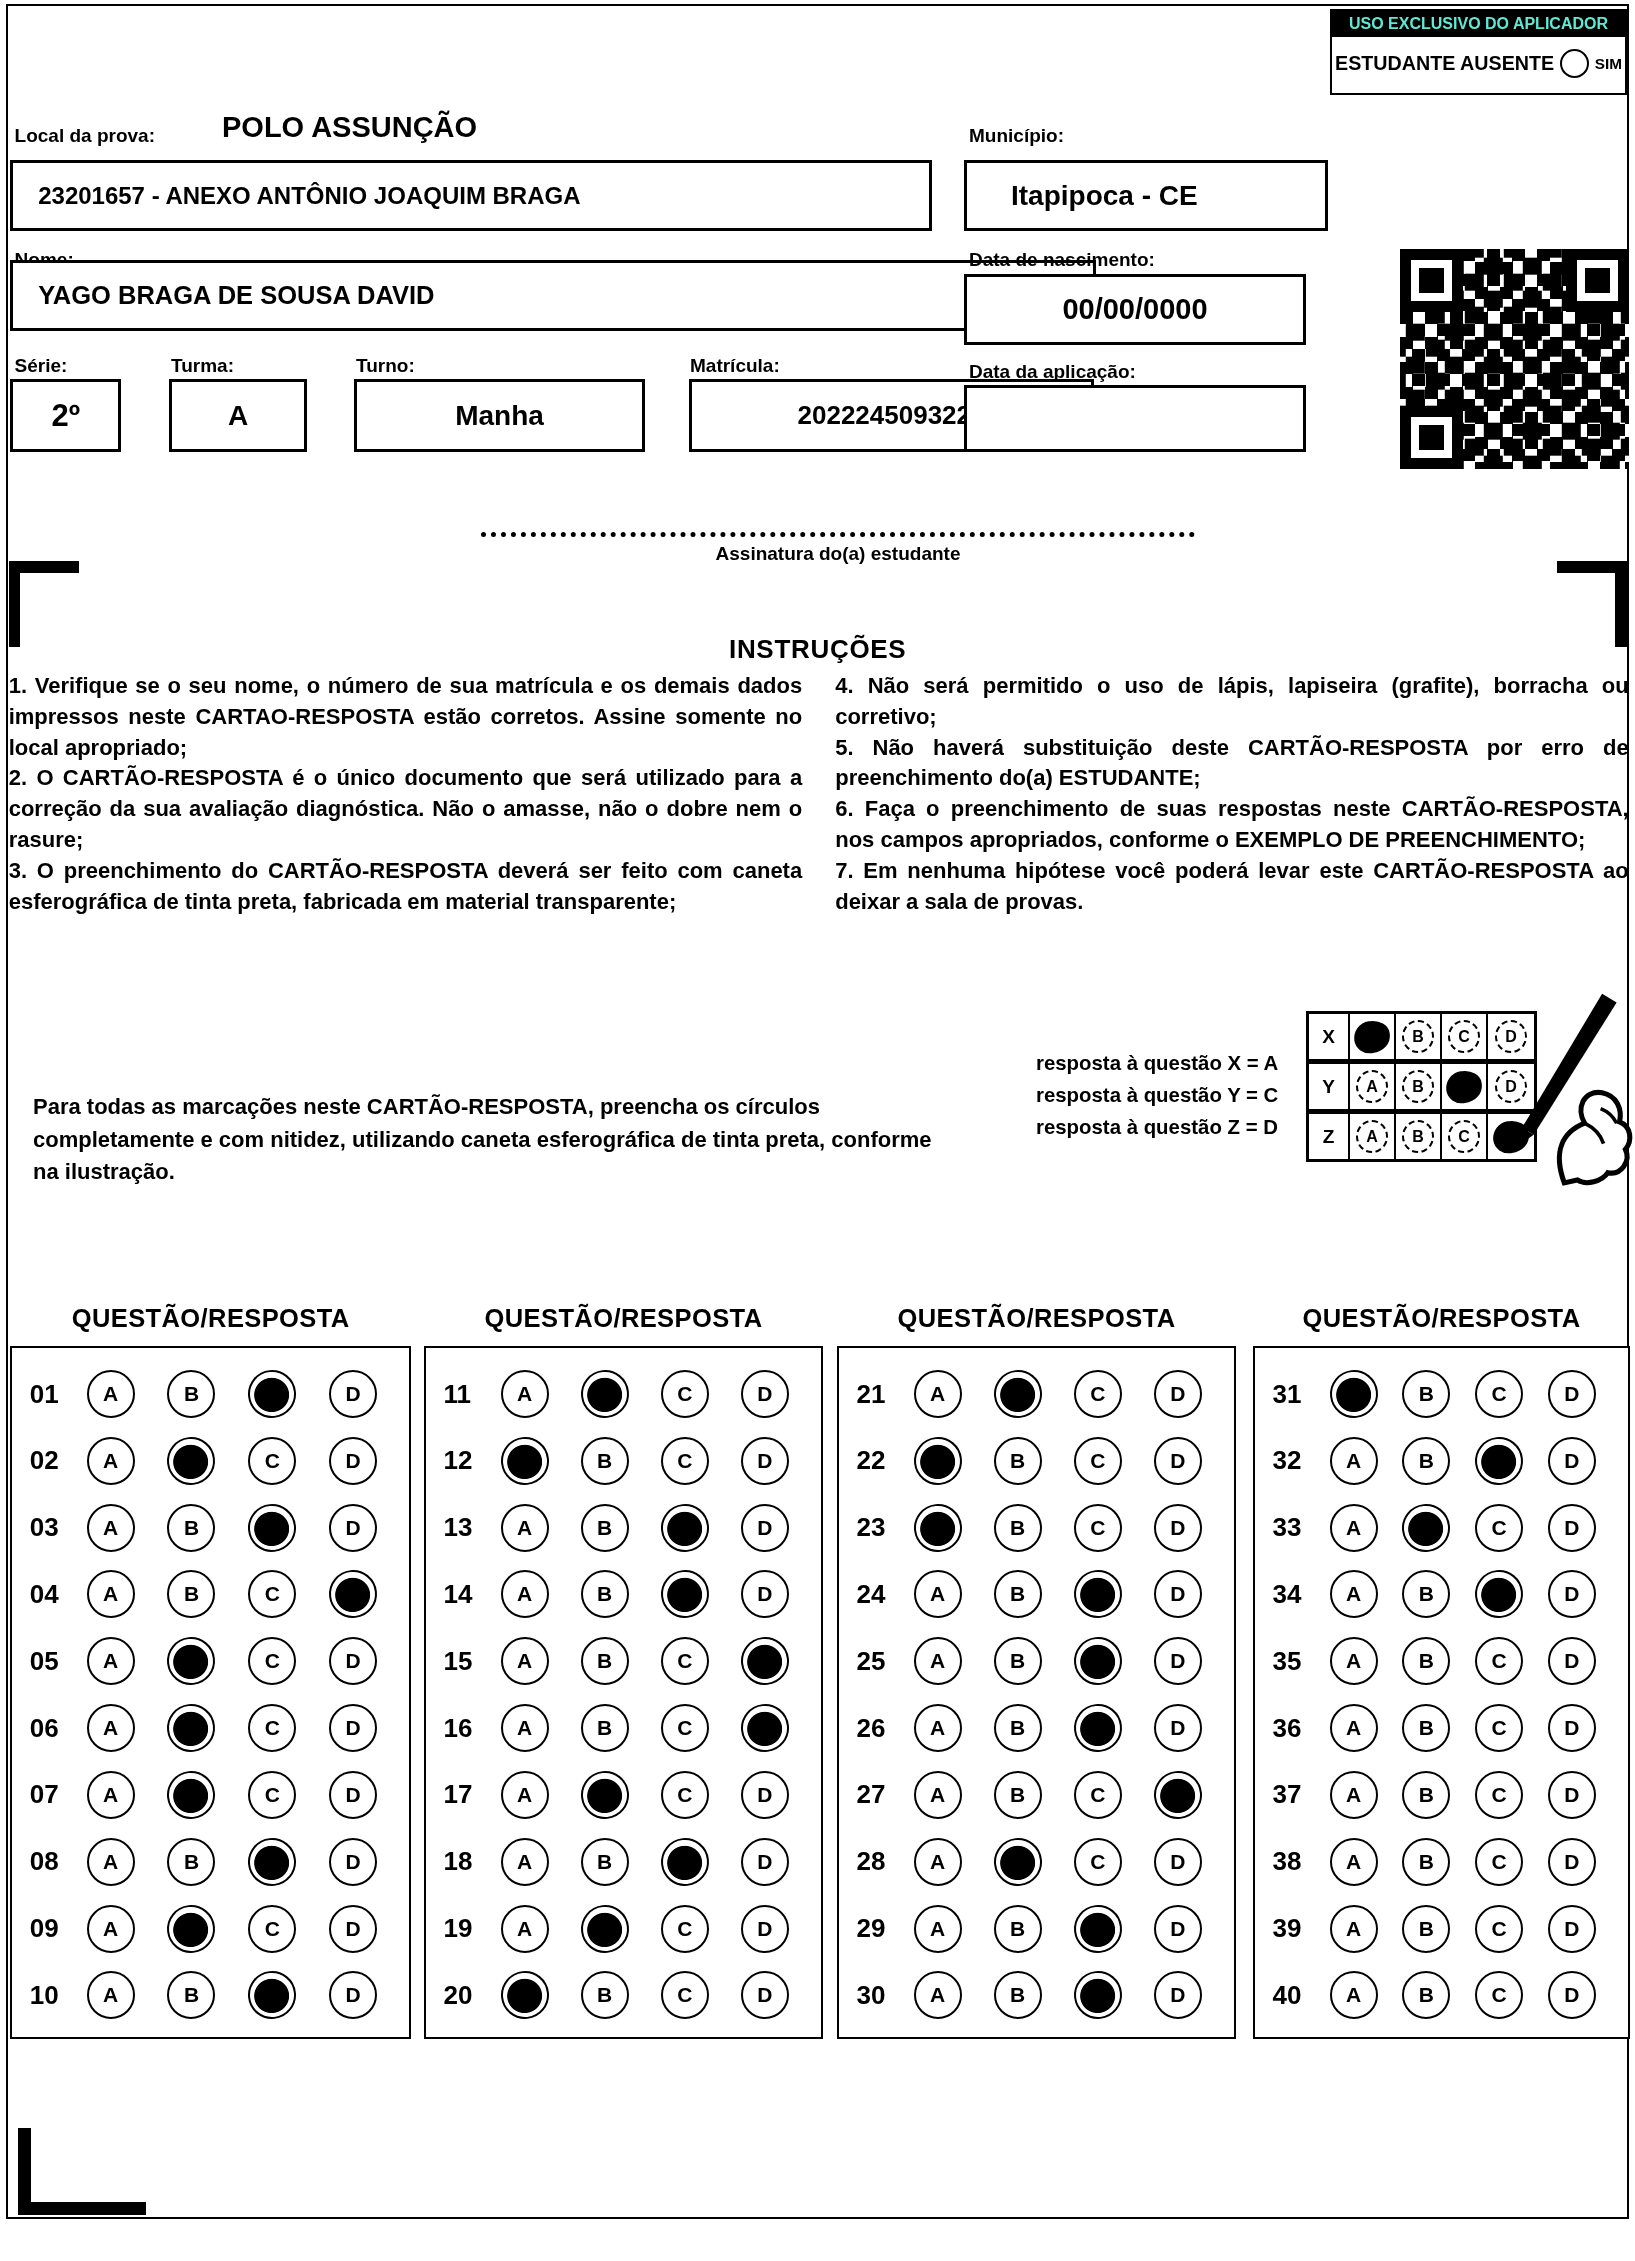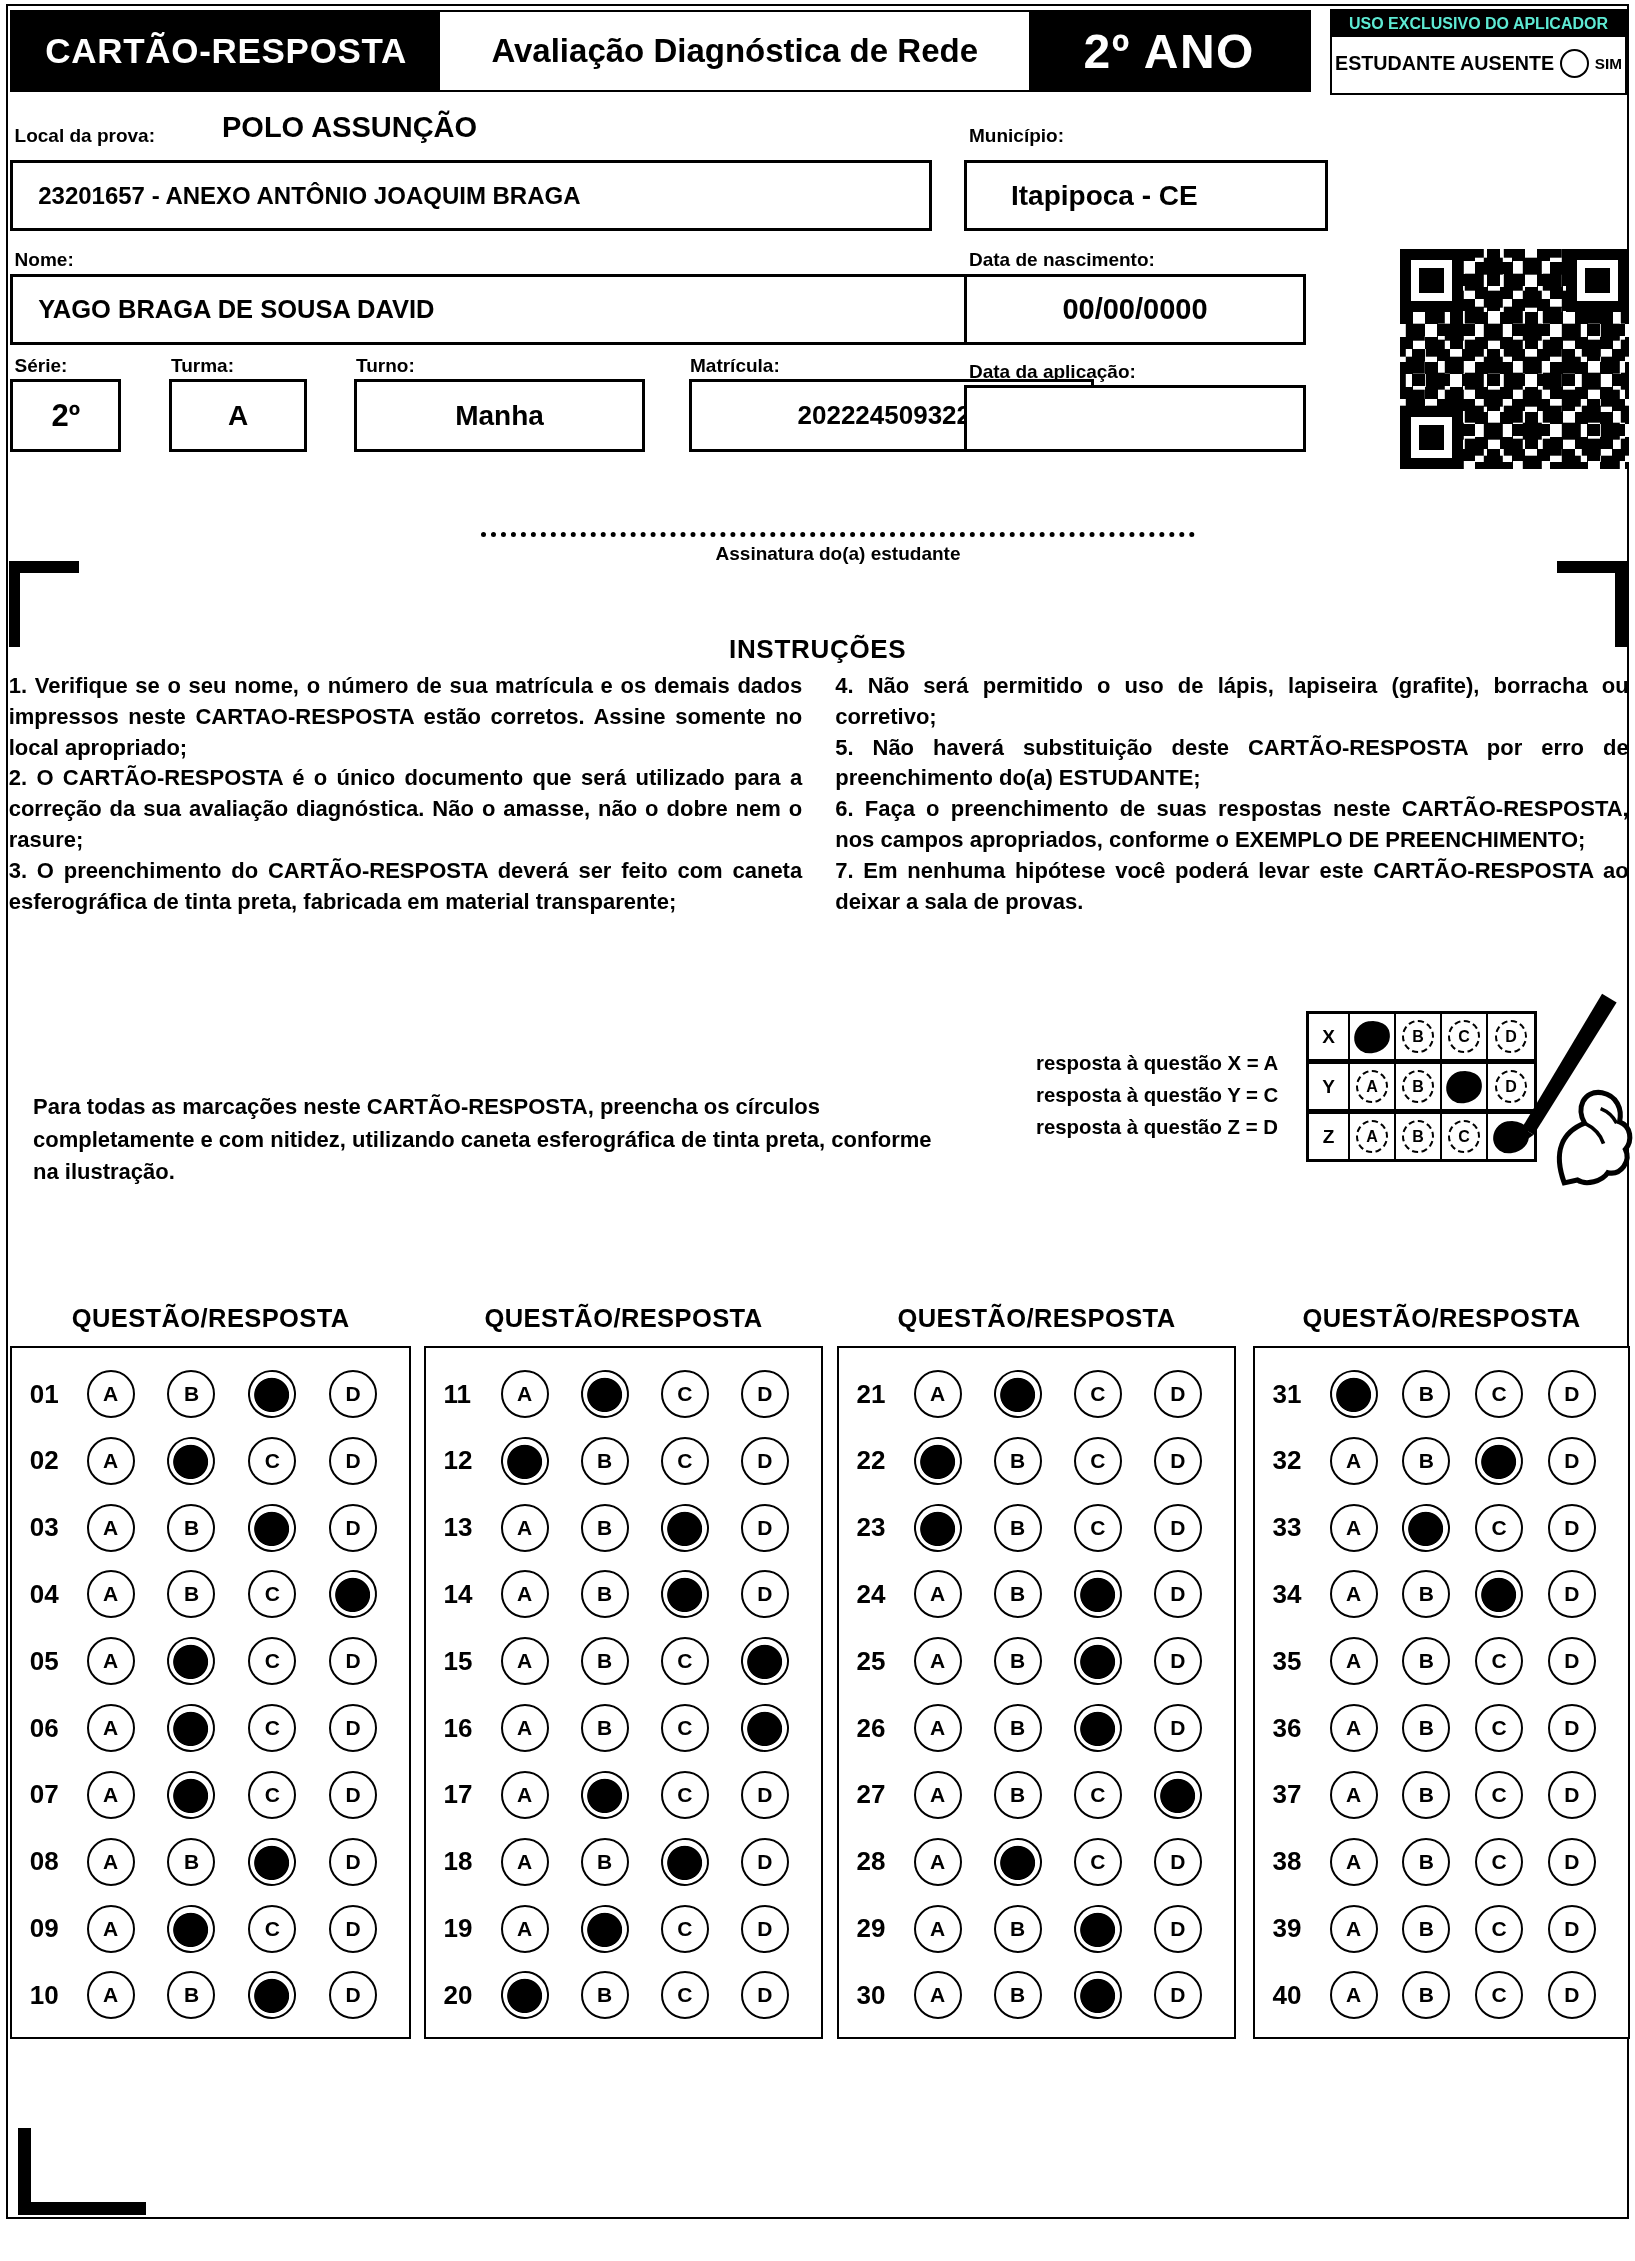--- a/index.html
+++ b/index.html
@@ -79,41 +79,36 @@
   .bubble.filled { color:transparent;
             background:radial-gradient(closest-side at 49% 52%, #000 79%, transparent 83%);
             transform:rotate(-6deg); }
 </style>
 </head>
 <body>
 
 <div class="page">
   <div class="abs page-border"></div>
 
-  <div class="abs header-band">
-    <div class="title-box">CARTÃO-RESPOSTA</div>
-    <div class="subtitle-box">Avaliação Diagnóstica de Rede</div>
-    <div class="grade-box">2º ANO</div>
-  </div>
 
   <div class="abs applicator-box">
     <div class="applicator-bar">USO EXCLUSIVO DO APLICADOR</div>
     <div class="applicator-row">
       <span>ESTUDANTE AUSENTE</span>
       <span class="absent-circle"></span>
       <span class="sim-label">SIM</span>
     </div>
   </div>
 
   <div class="abs flabel" style="left:14.6px; top:125px;">Local da prova:</div>
   <div class="abs bold" style="left:222px; top:111px; font-size:29px;">POLO ASSUNÇÃO</div>
   <div class="abs fbox" style="left:10.2px; top:160px; width:922px; height:71px; padding-left:25px; font-size:24px;">23201657 - ANEXO ANTÔNIO JOAQUIM BRAGA</div>
 
   <div class="abs flabel" style="left:14.6px; top:249px;">Nome:</div>
-  <div class="abs fbox" style="left:10.2px; top:274px; width:1086px; height:71px; padding-left:25px; font-size:25.5px;">YAGO BRAGA DE SOUSA DAVID</div>
+  <div class="abs fbox" style="left:10.2px; top:260px; width:1086px; height:71px; padding-left:25px; font-size:25.5px;">YAGO BRAGA DE SOUSA DAVID</div>
 
   <div class="abs flabel" style="left:14.6px; top:355px;">Série:</div>
   <div class="abs flabel" style="left:171px; top:355px;">Turma:</div>
   <div class="abs flabel" style="left:356px; top:355px;">Turno:</div>
   <div class="abs flabel" style="left:690px; top:355px;">Matrícula:</div>
 
   <div class="abs fbox center" style="left:10.2px; top:379px; width:111px; height:73px; font-size:31px;">2º</div>
   <div class="abs fbox center" style="left:169px; top:379px; width:138px; height:73px; font-size:28px;">A</div>
   <div class="abs fbox center" style="left:354px; top:379px; width:291px; height:73px; font-size:28px;">Manha</div>
   <div class="abs fbox center" style="left:689px; top:379px; width:405px; height:73px; font-size:26px;">2022245093225</div>

